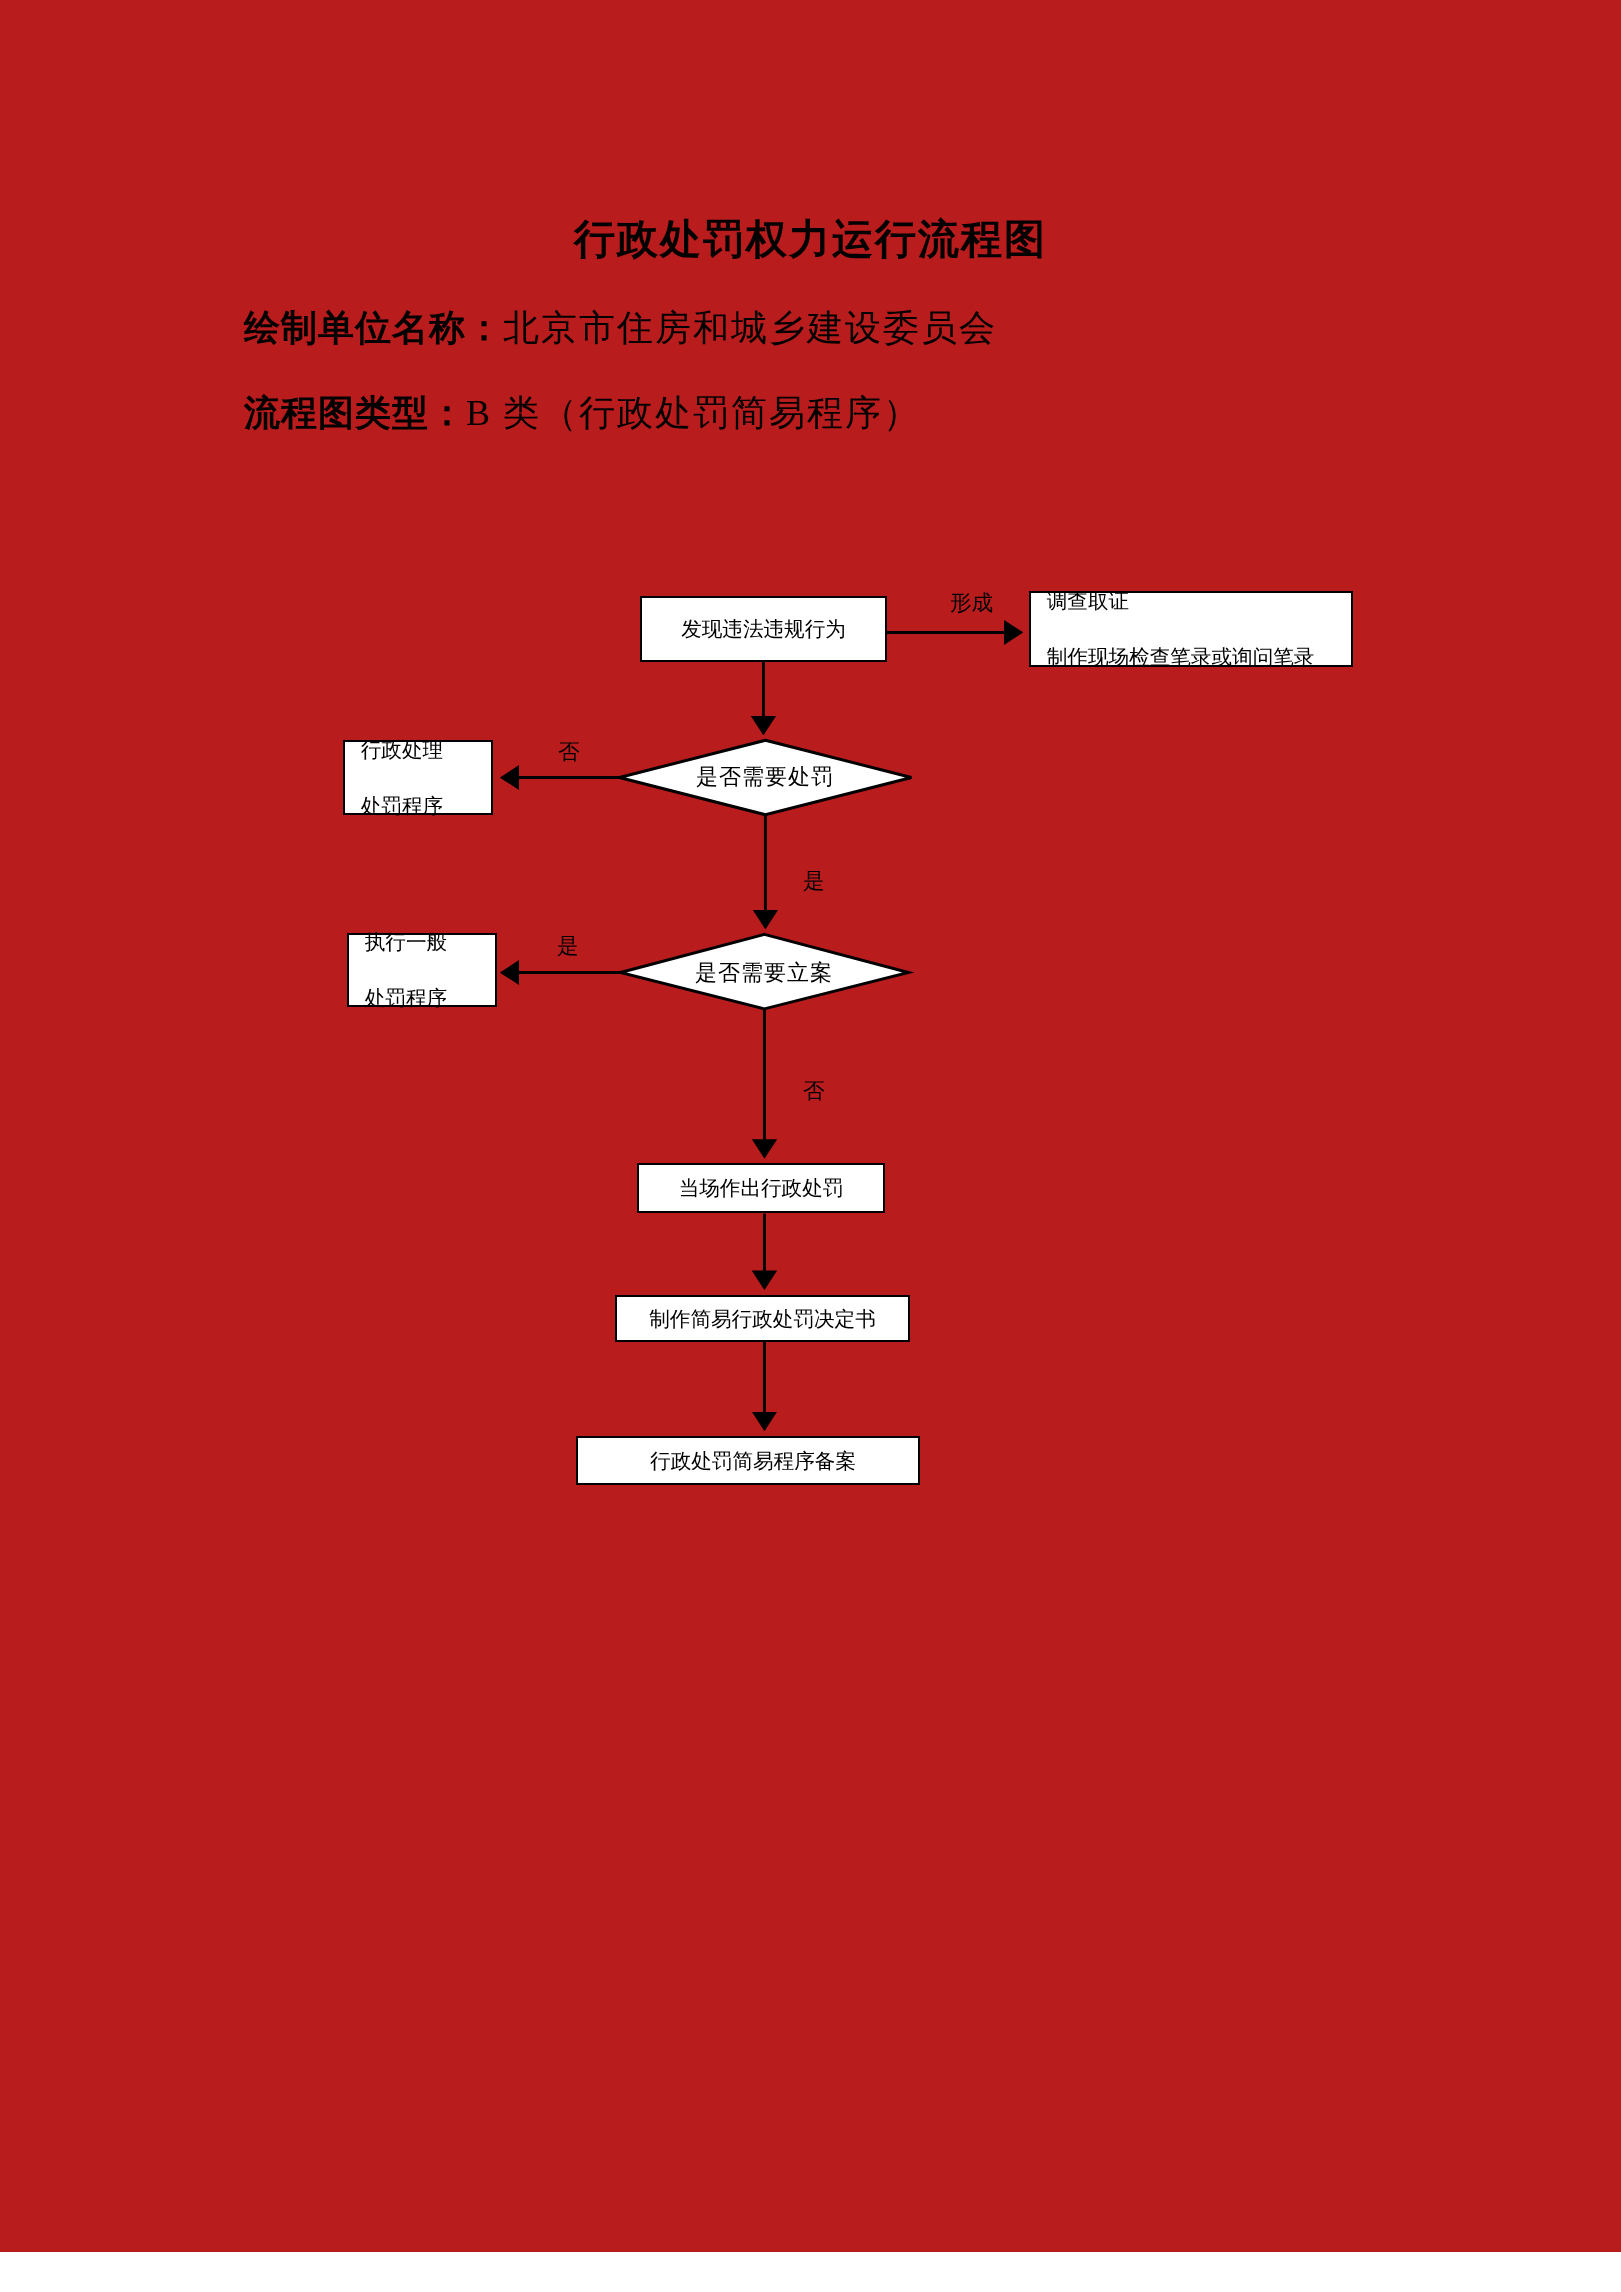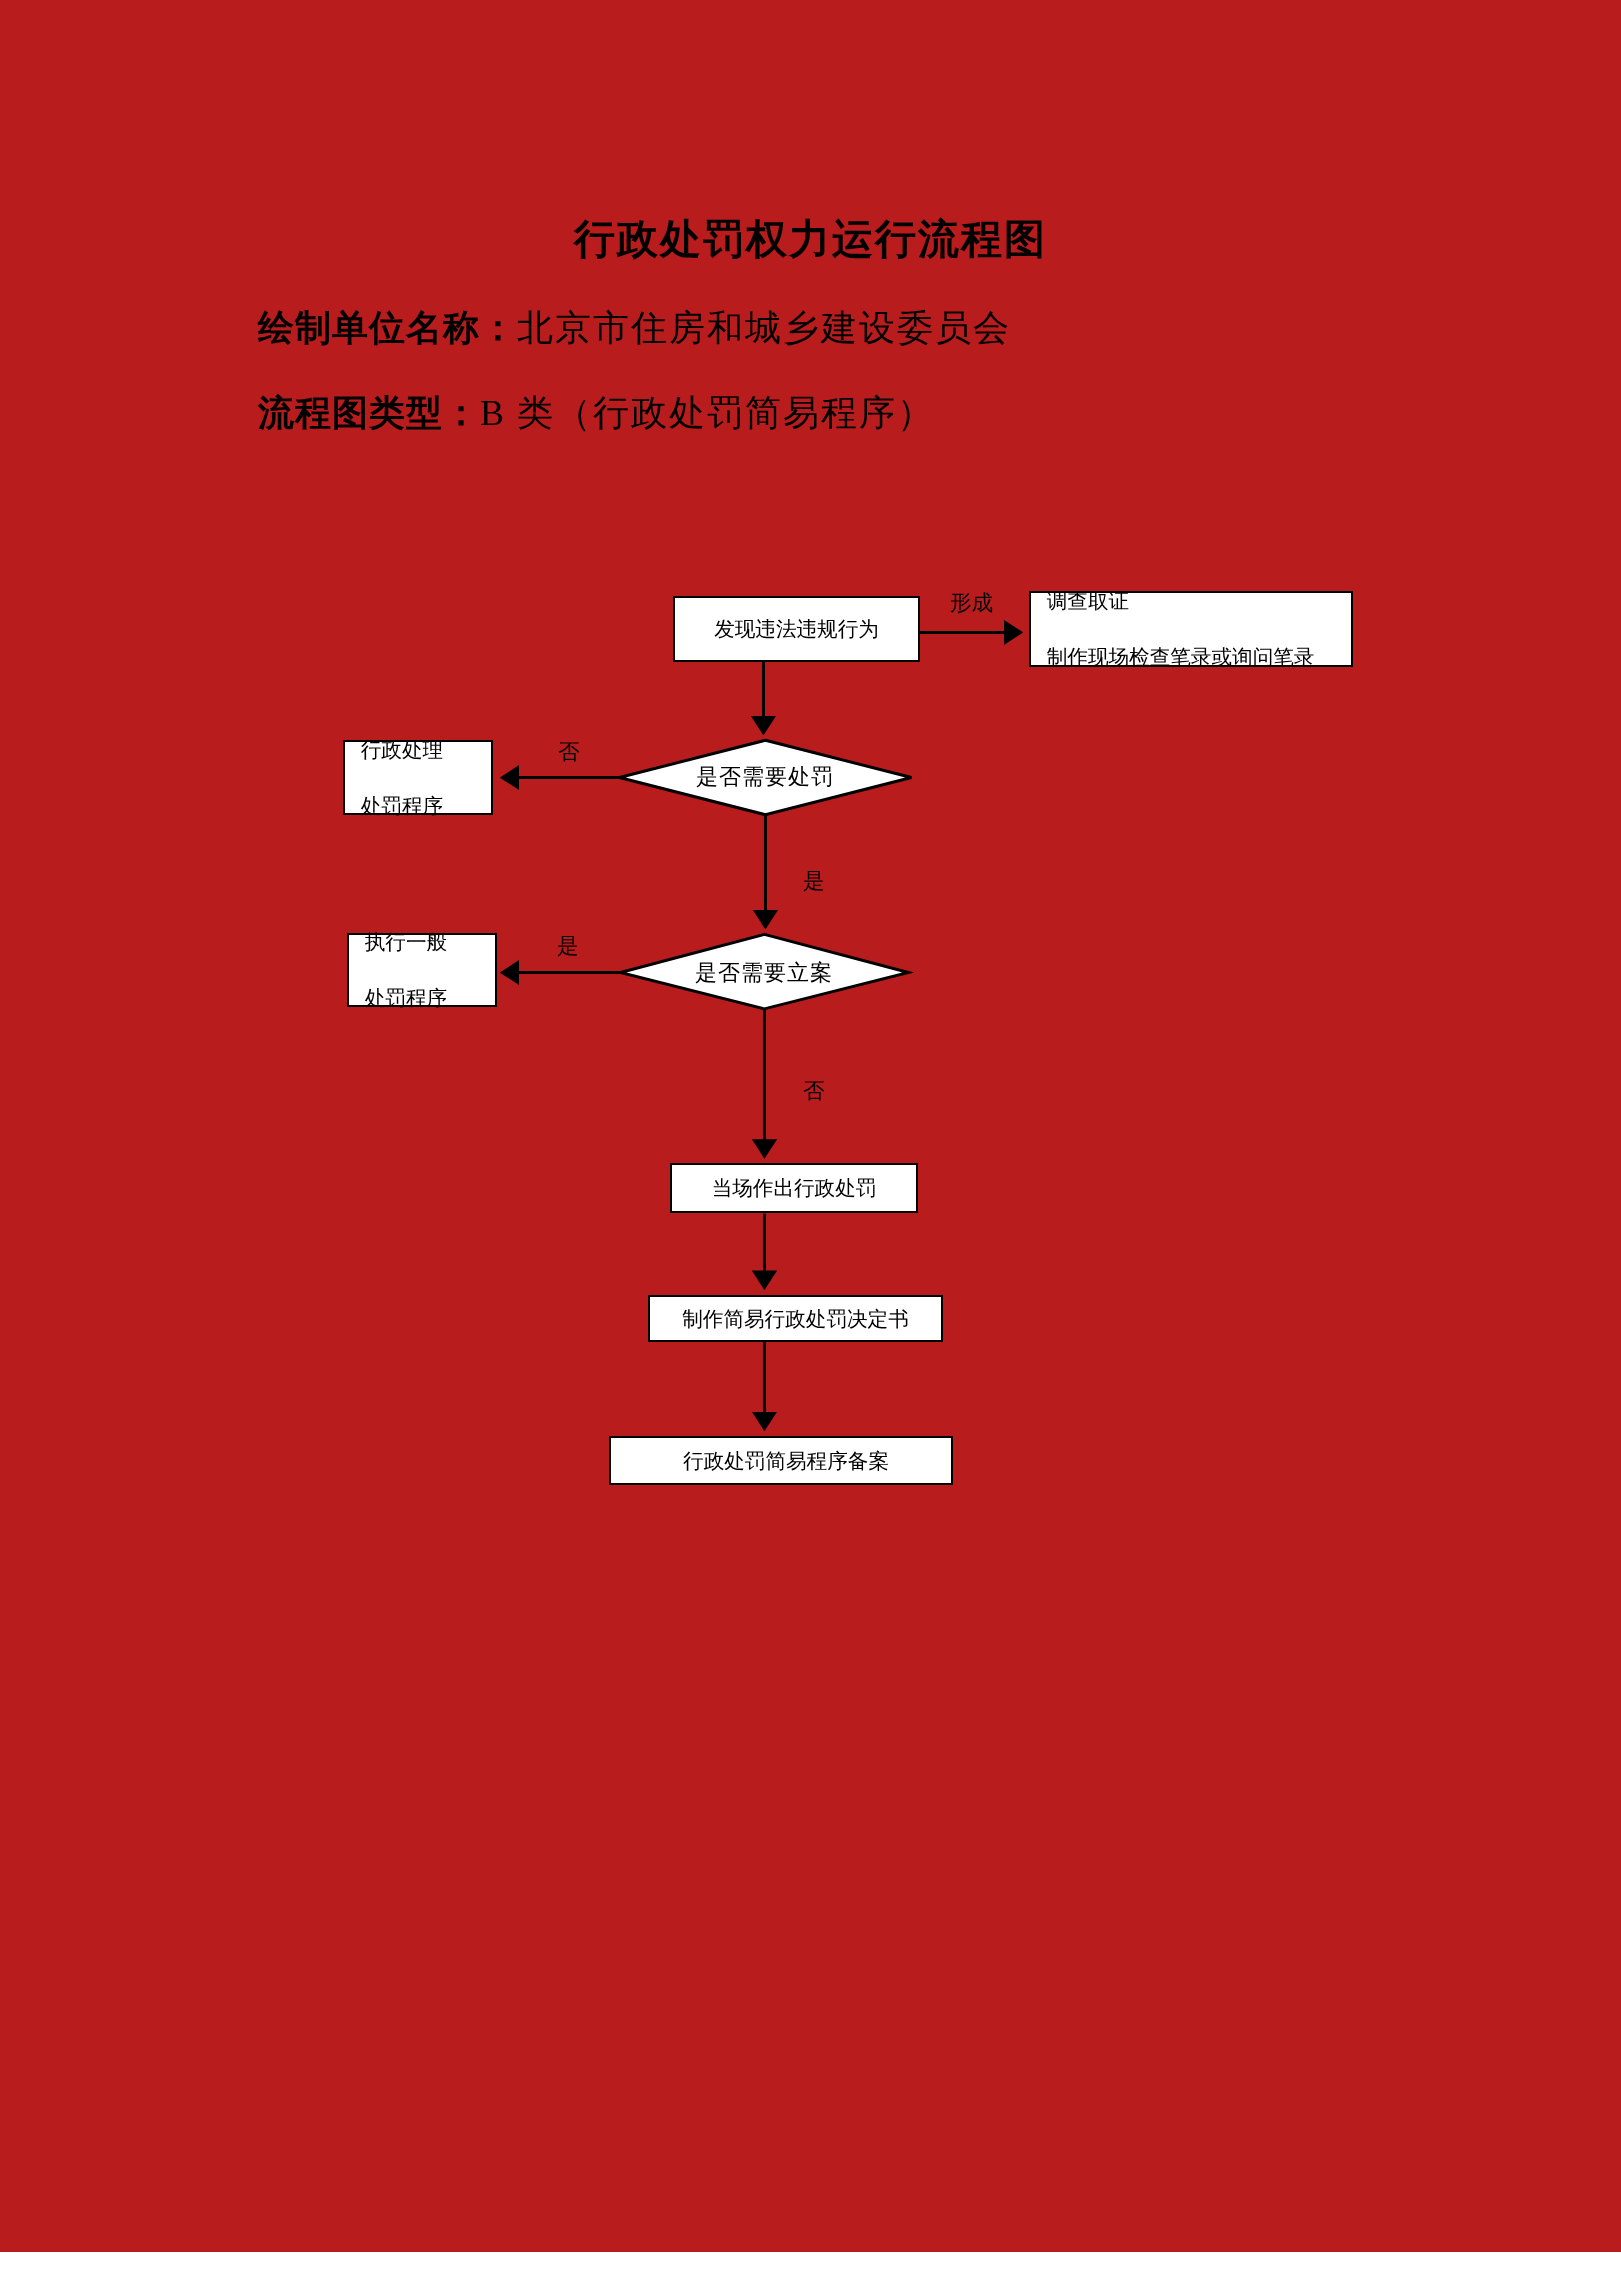--- a/index.html
+++ b/index.html
@@ -22,21 +22,21 @@
     top: 212px;
     width: 1621px;
     text-align: center;
     font-size: 41px;
     font-weight: bold;
     letter-spacing: 2px;
     white-space: nowrap;
   }
   .field-line {
     position: absolute;
-    left: 258px;
+    left: 244px;
     font-size: 36px;
     white-space: nowrap;
     letter-spacing: 1px;
   }
   #field-line-1 { top: 304px; }
   #field-line-2 { top: 389px; }
   .field-label { font-weight: bold; }
   .field-value { font-weight: normal; letter-spacing: 2px; }
 
   #flowchart-svg {
@@ -50,21 +50,21 @@
     position: absolute;
     box-sizing: border-box;
     border: 2.9px solid #000000;
     background: #ffffff;
     font-size: 20.6px;
     line-height: 30px;
     display: flex;
     flex-direction: column;
     justify-content: center;
   }
-  .node-box.centered { align-items: center; text-align: left; margin-left: 33px; }
+  .node-box.centered { align-items: center; text-align: left; }
   .node-box.left-pad { padding-left: 15.7px; align-items: flex-start; text-align: left; gap: 26px; }
   .diamond-label {
     position: absolute;
     font-size: 22px;
     line-height: 23.5px;
     text-align: center;
     letter-spacing: 1px;
   }
   .edge-label {
     position: absolute;

